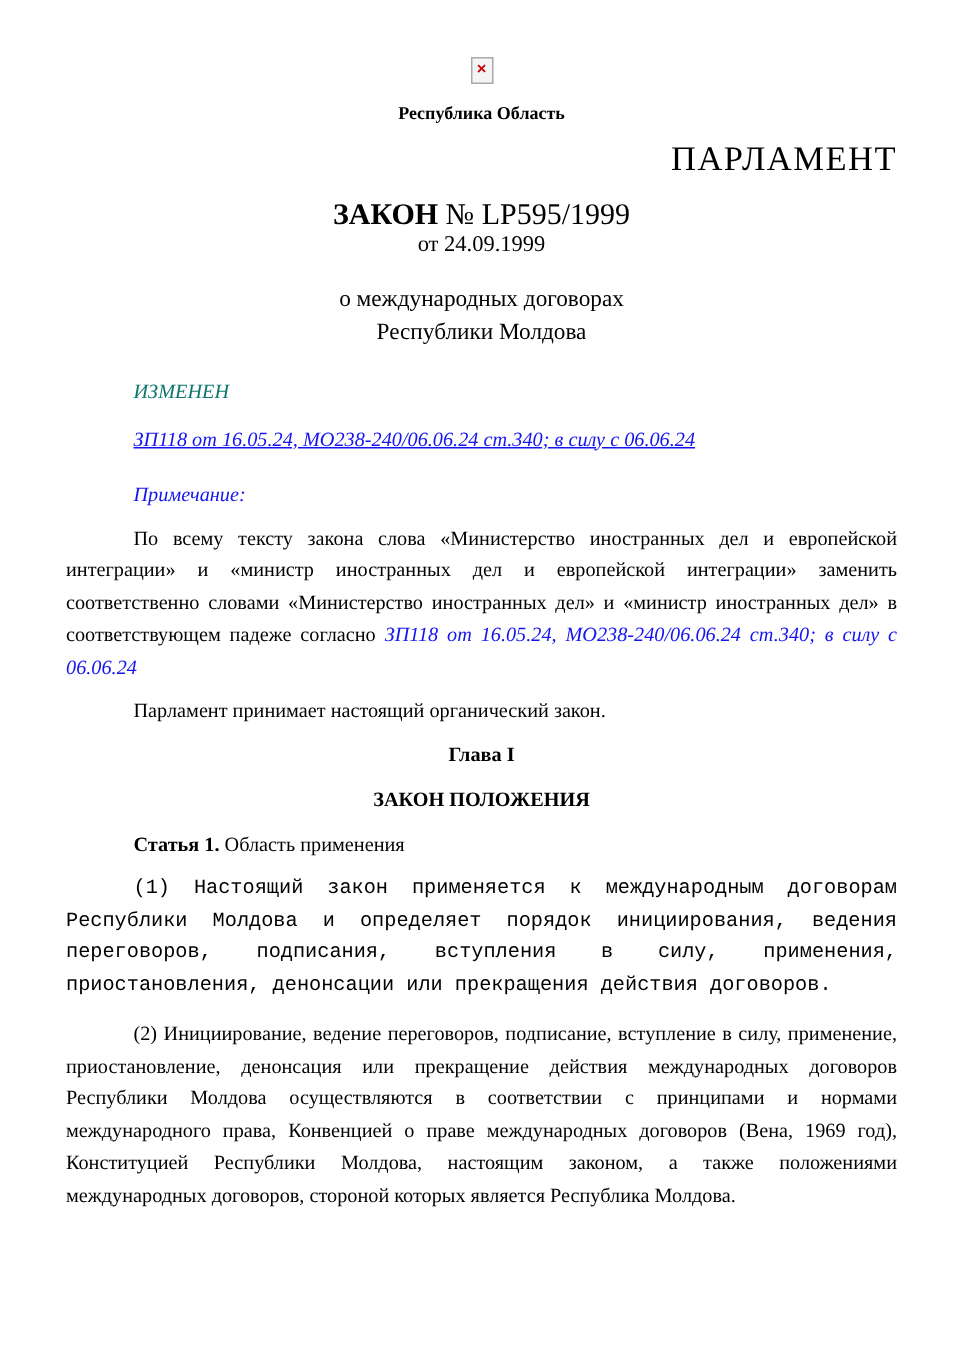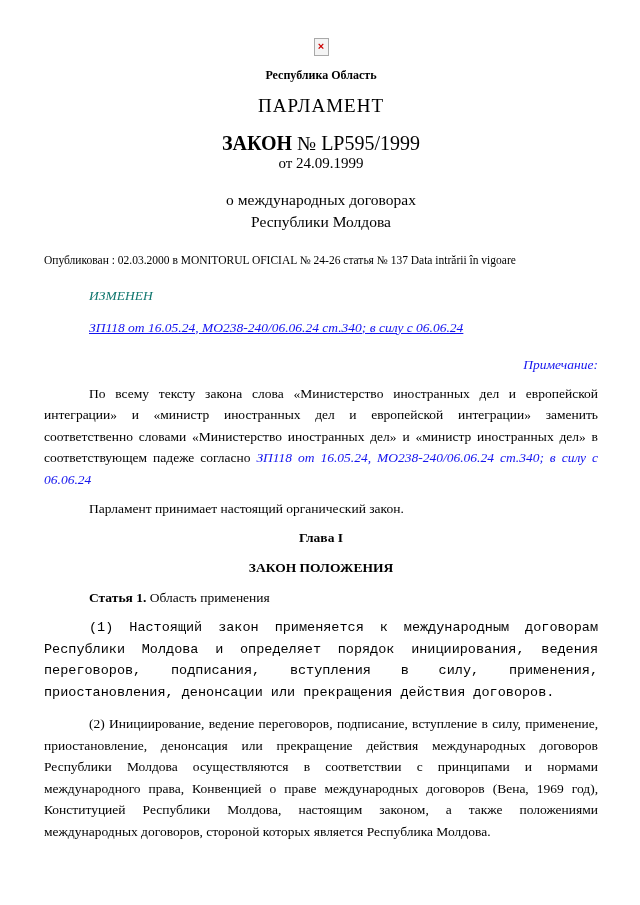--- a/index.html
+++ b/index.html
@@ -45,22 +45,22 @@
 
   .country {
     margin-top: 10px;
     text-align: center;
     font-weight: bold;
     font-size: 12px;
     line-height: 14px;
   }
   .institution {
     margin-top: 13px;
-    text-align: center;
-    font-size: 19px;
+    text-align: right;
+    font-size: 23px;
     line-height: 22px;
     letter-spacing: 1px;
   }
   .law-line {
     margin-top: 16px;
     text-align: center;
     font-size: 20px;
     line-height: 20px;
   }
   .law-date {
@@ -95,21 +95,20 @@
     font-style: italic;
     color: #1414ee;
     text-decoration: underline;
     cursor: pointer;
   }
   .note-label {
     margin-top: 16px;
     margin-left: 45px;
     font-style: italic;
     color: #1414ee;
-    text-align: right;
   }
   .body-para {
     margin: 7px 0 0 0;
     text-indent: 45px;
   }
   .just { text-align: justify; }
   .inline-link {
     font-style: italic;
     color: #1414ee;
     text-decoration: none;
@@ -145,21 +144,20 @@
 
   <div class="law-line"><span class="b">ЗАКОН</span> <span>№ LP595/1999</span></div>
 
   <div class="law-date">от 24.09.1999</div>
 
   <div class="doc-title">
     <span>о международных договорах</span><br>
     <span>Республики Молдова</span>
   </div>
 
-  <div class="published">Опубликован : 02.03.2000 в MONITORUL OFICIAL № 24-26 статья № 137 Data intrării în vigoare</div>
 
   <div class="amended">ИЗМЕНЕН</div>
 
   <div class="amend-link-line">
     <a class="amend-link">ЗП118 от 16.05.24, МО238-240/06.06.24 ст.340; в силу с 06.06.24</a>
   </div>
 
   <div class="note-label">Примечание:</div>
 
   <p class="body-para just"><span>По всему тексту закона слова «Министерство иностранных дел и европейской интеграции» и «министр иностранных дел и европейской интеграции» заменить соответственно словами «Министерство иностранных дел» и «министр иностранных дел» в соответствующем падеже согласно </span><a class="inline-link">ЗП118 от 16.05.24, МО238-240/06.06.24 ст.340; в силу с 06.06.24</a></p>

